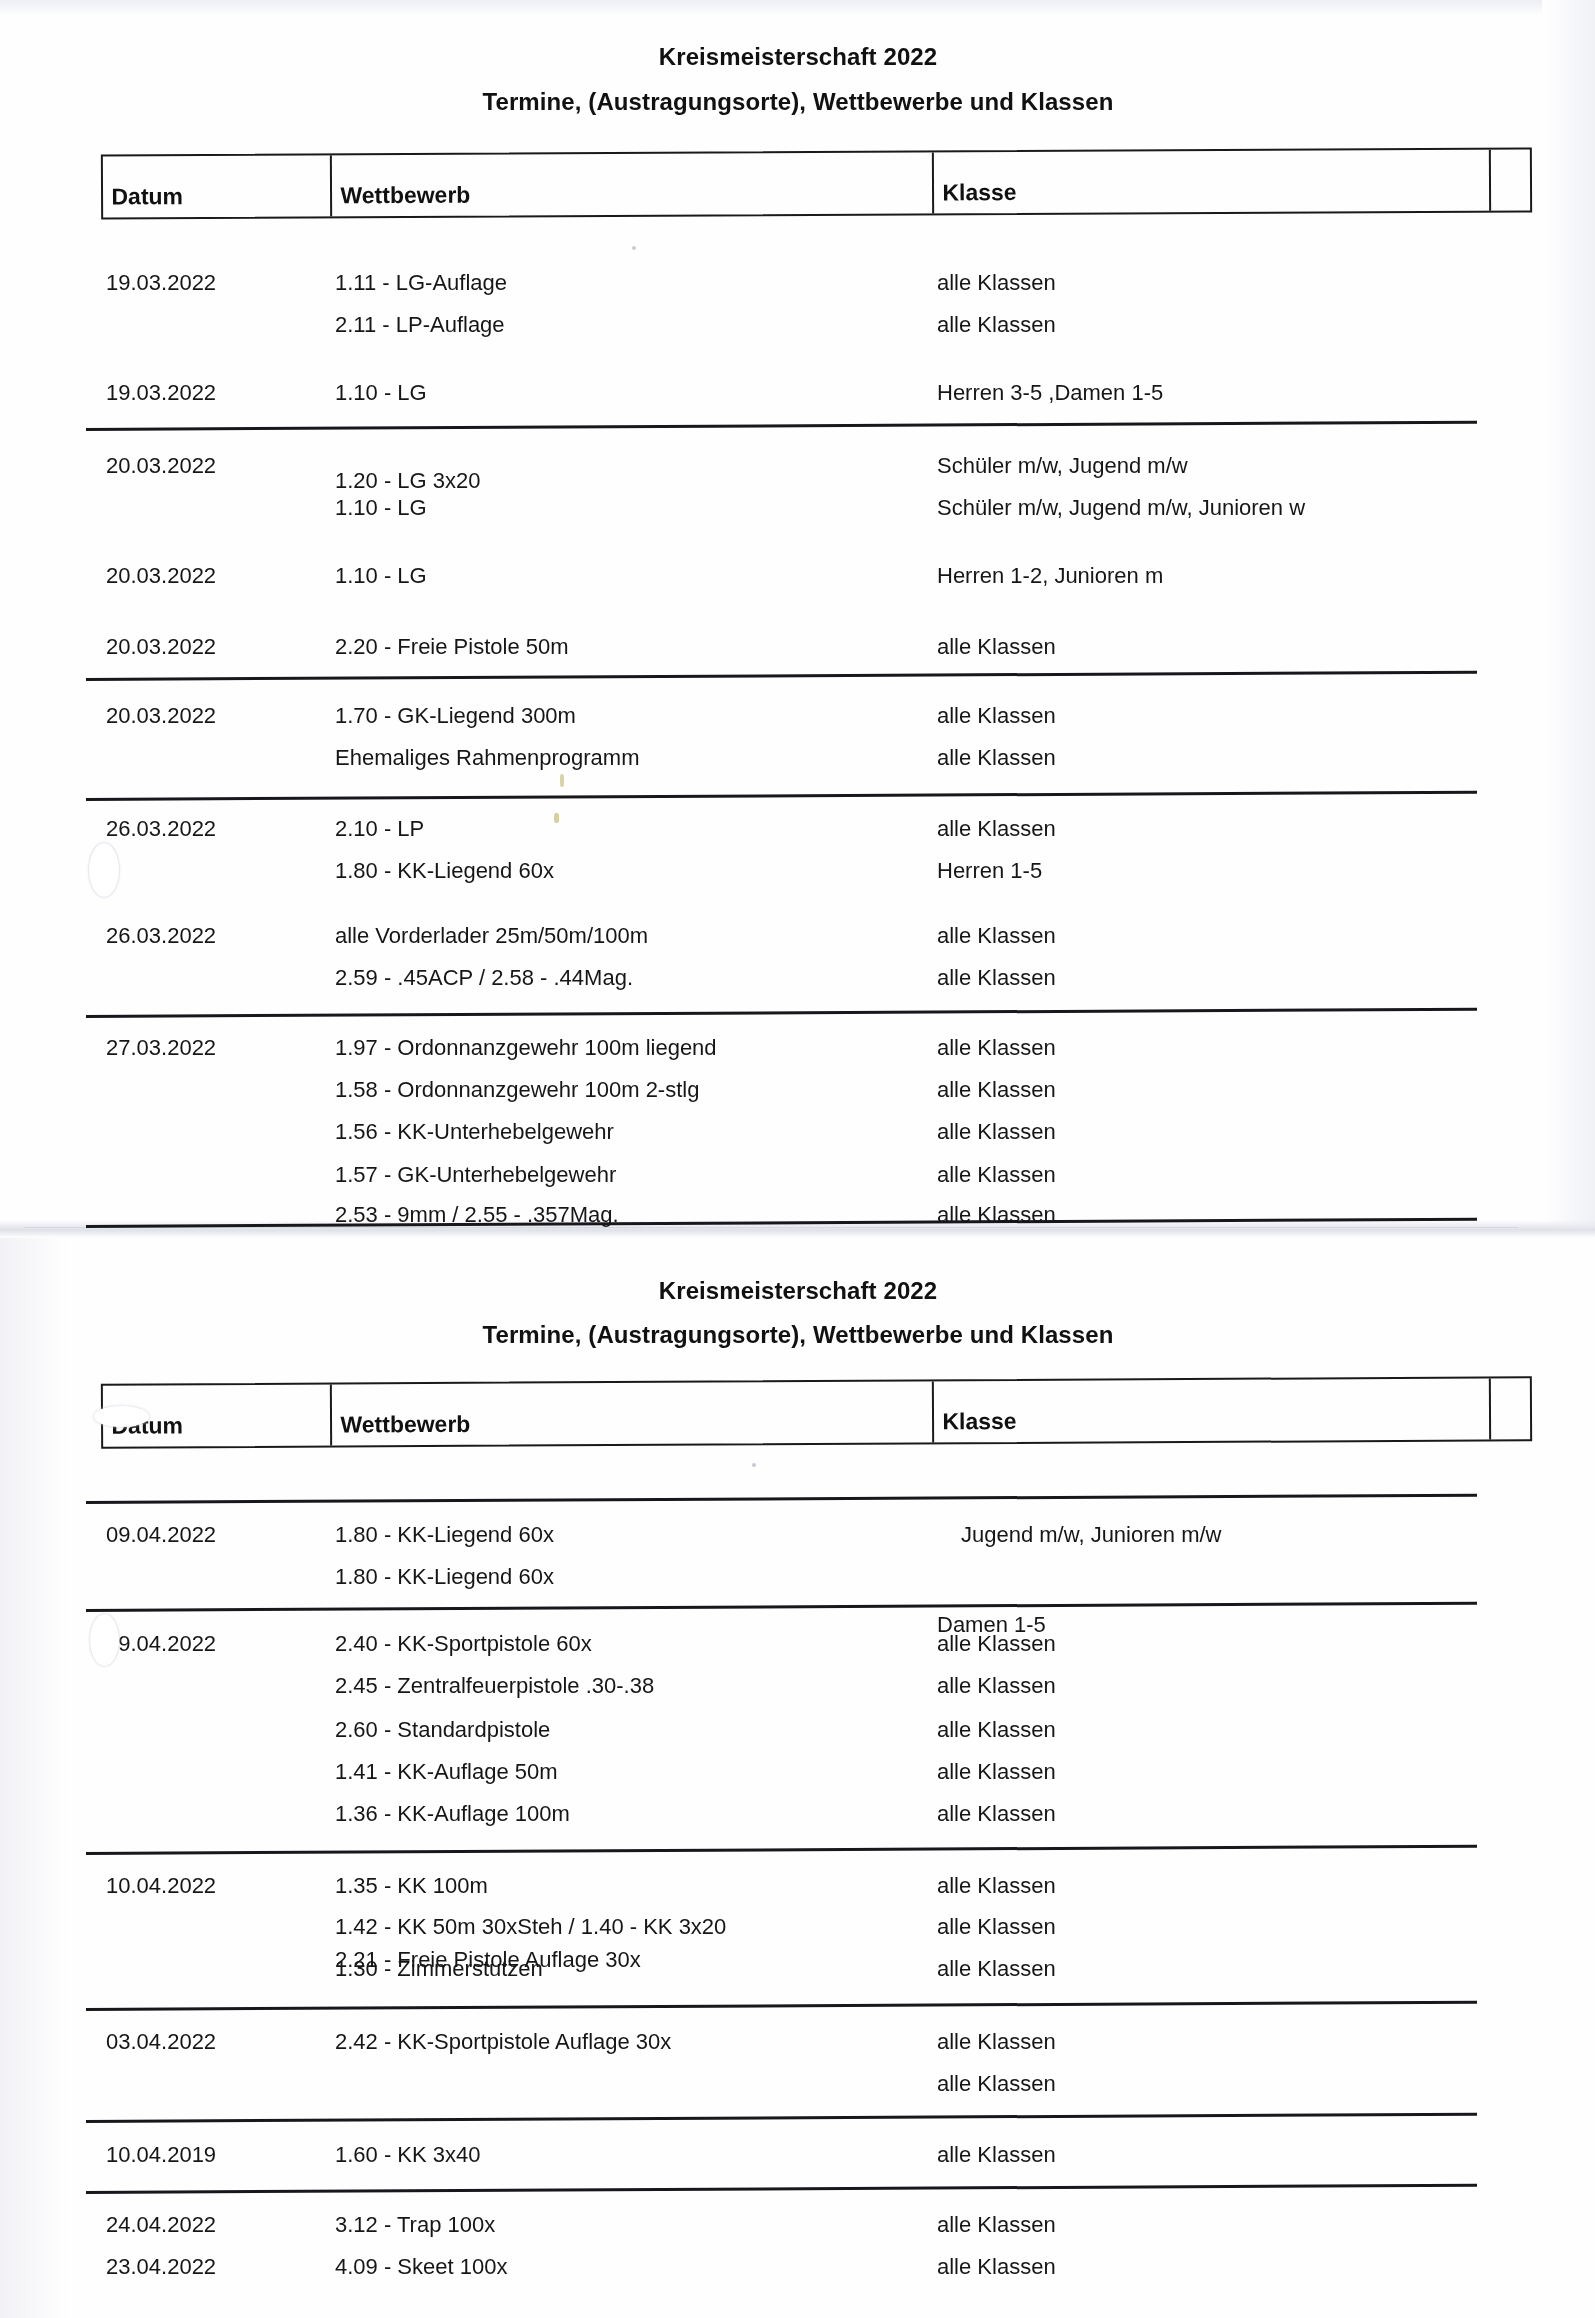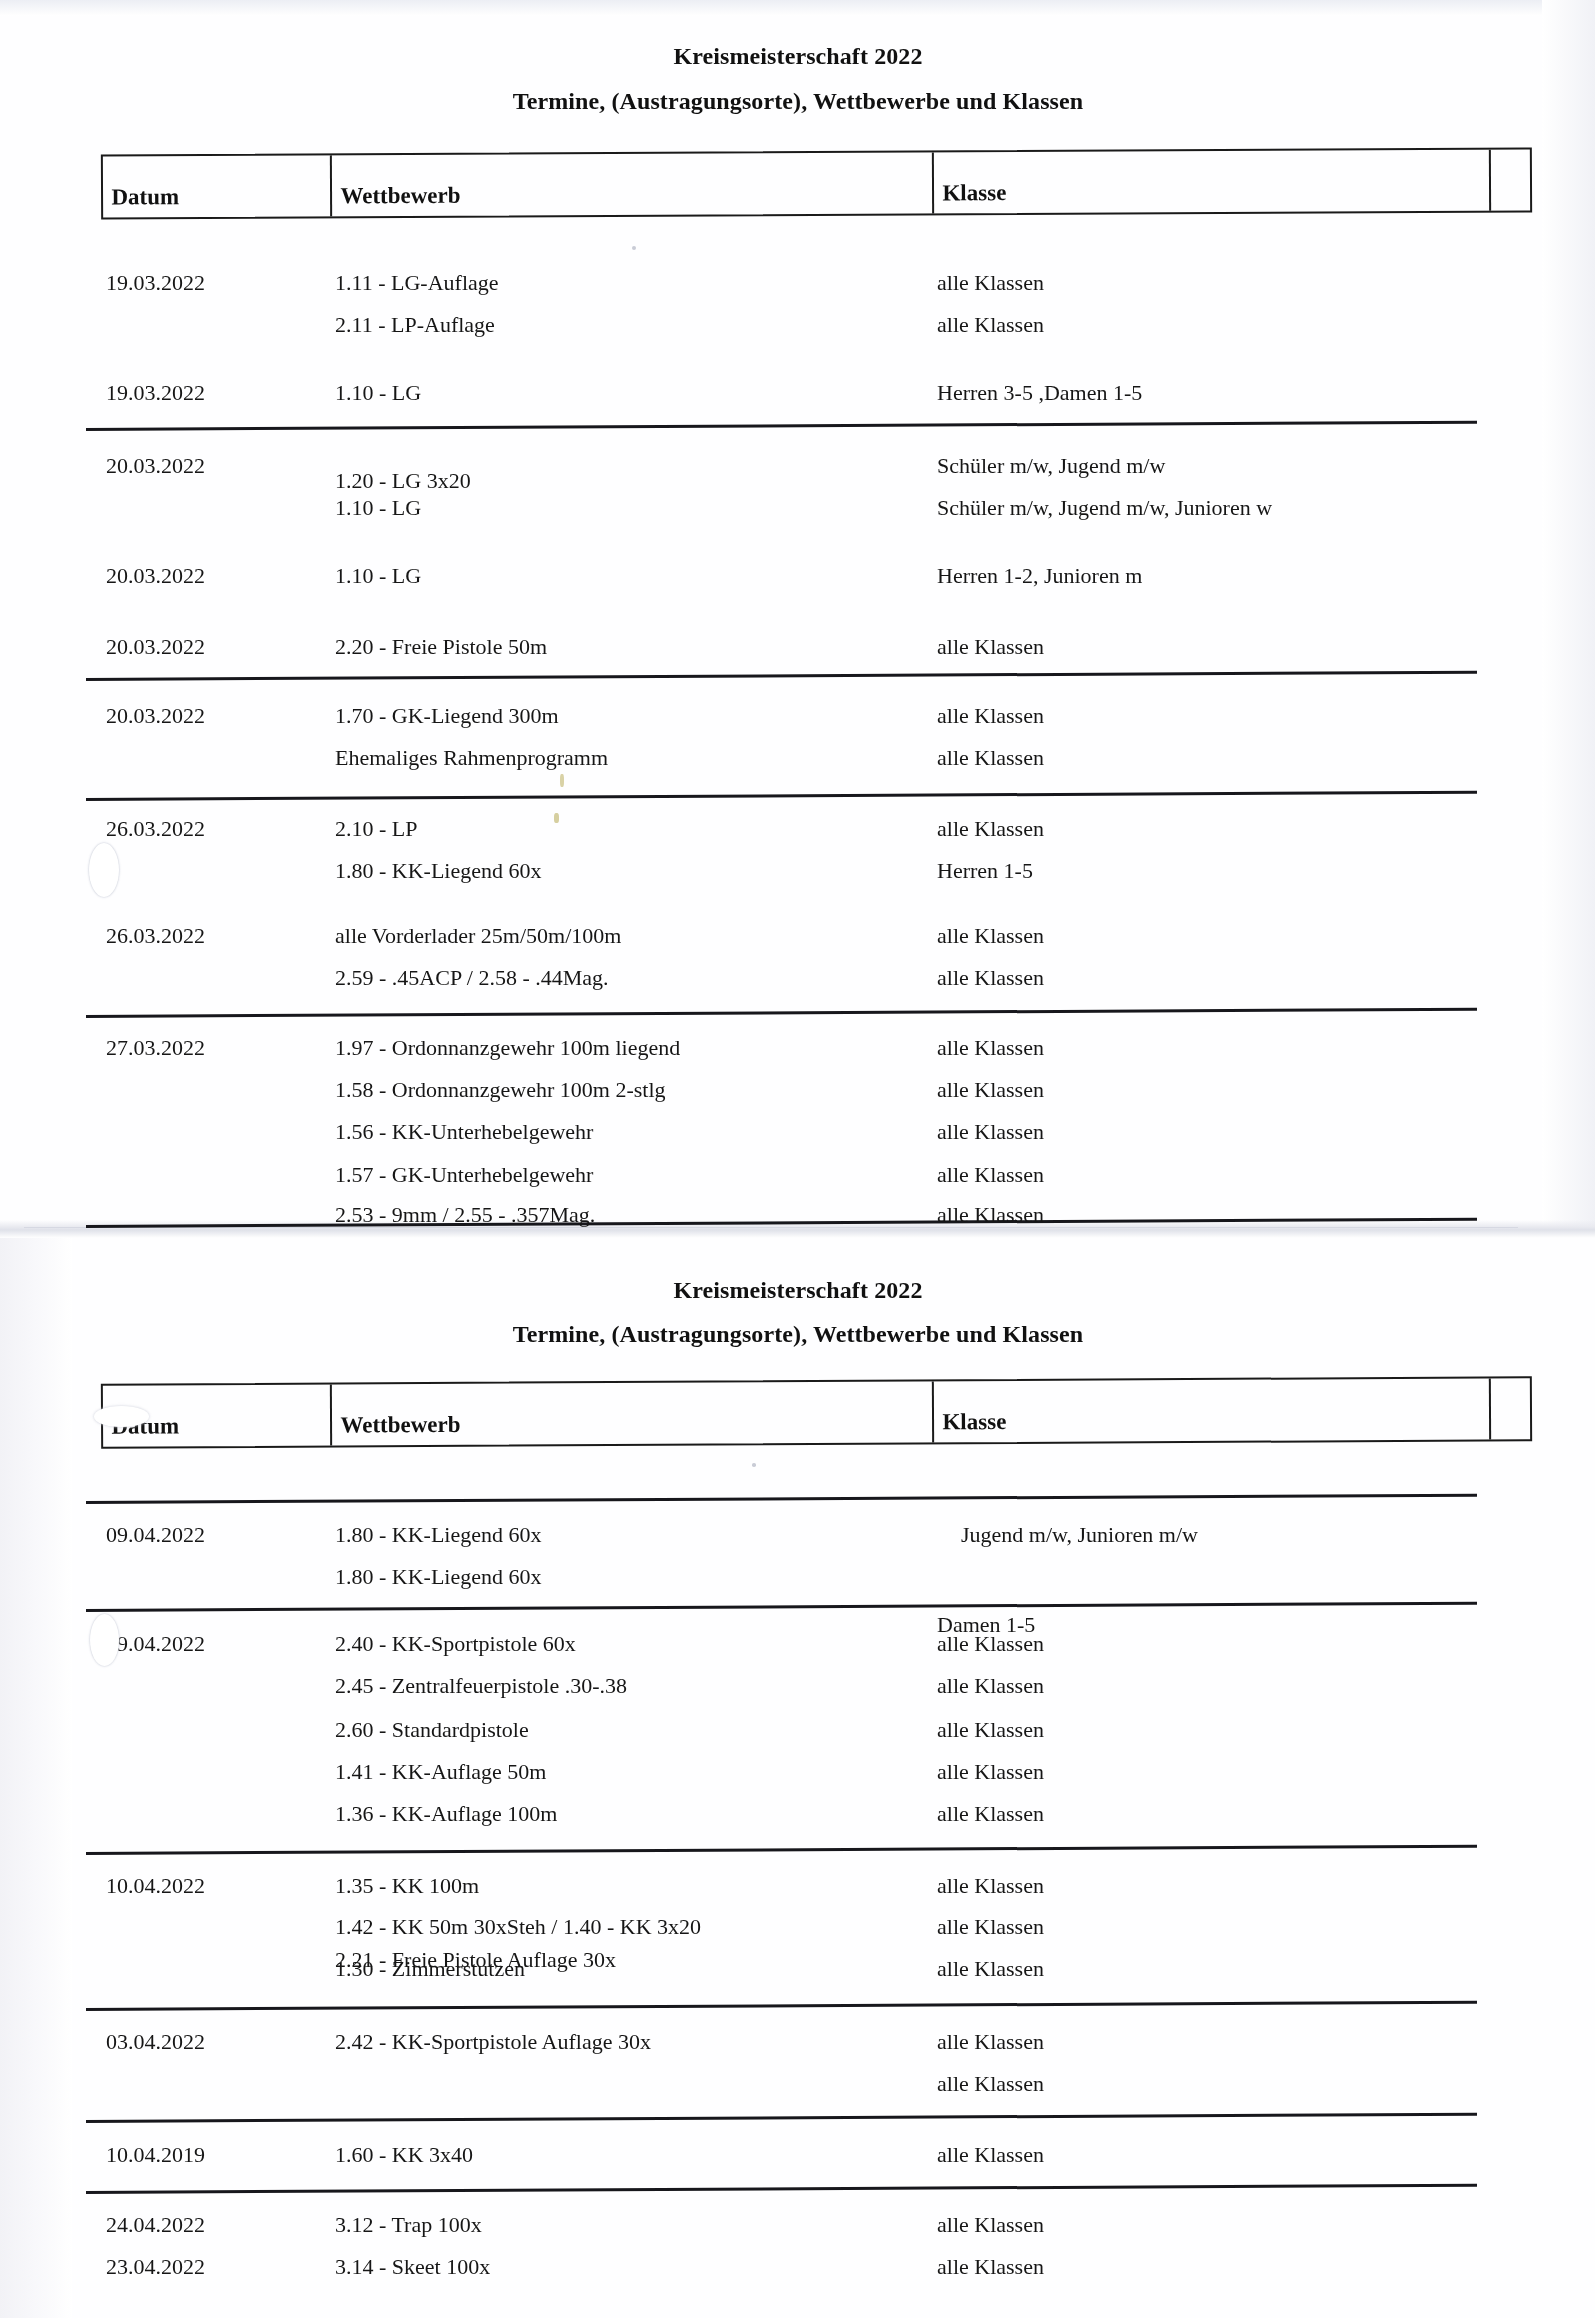--- a/index.html
+++ b/index.html
@@ -18,21 +18,20 @@
 
   
   .scan-sheet {
     position: absolute;
     left: 0;
     top: 0;
     width: 1448px;
     height: 2319px;
     background:
       linear-gradient(180deg, #ffffff 0%, #fdfdff 18%, #ffffff 46%, #fcfcfe 60%, #ffffff 100%);
-    font-family: Liberation Serif, serif;
   }
   .paper-page {
     position: absolute;
     left: 0;
     width: 1596px;
     background: #fefeff;
   }
   #page-one { top: 0; height: 1233px; }
   #page-two { top: 1236px; height: 1083px; }
 
@@ -340,21 +339,21 @@
         <div class="cell comp" style="top: 2144px;">1.60 - KK  3x40</div>
         <div class="cell klasse" style="top: 2144px;">alle Klassen</div>
       </div>
       <div>
         <div class="cell date" style="top: 2214px;">24.04.2022</div>
         <div class="cell comp" style="top: 2214px;">3.12 - Trap  100x</div>
         <div class="cell klasse" style="top: 2214px;">alle Klassen</div>
       </div>
       <div>
         <div class="cell date" style="top: 2256px;">23.04.2022</div>
-        <div class="cell comp" style="top: 2256px;">3.14 - Skeet  100x</div>
+        <div class="cell comp" style="top: 2256px;">4.09 - Skeet  100x</div>
         <div class="cell klasse" style="top: 2256px;">alle Klassen</div>
       </div>
     </div>
 
   <div class="curl" id="curl-1"></div>
   <div class="curl" id="curl-3"></div>
   <div class="curl" id="curl-2"></div>
 
   <div class="speck" style="left:632px; top:246px; width:4.2px; height:4.2px;"></div>
   <div class="speck" style="left:752px; top:1463px; width:3.6px; height:3.6px;"></div>

